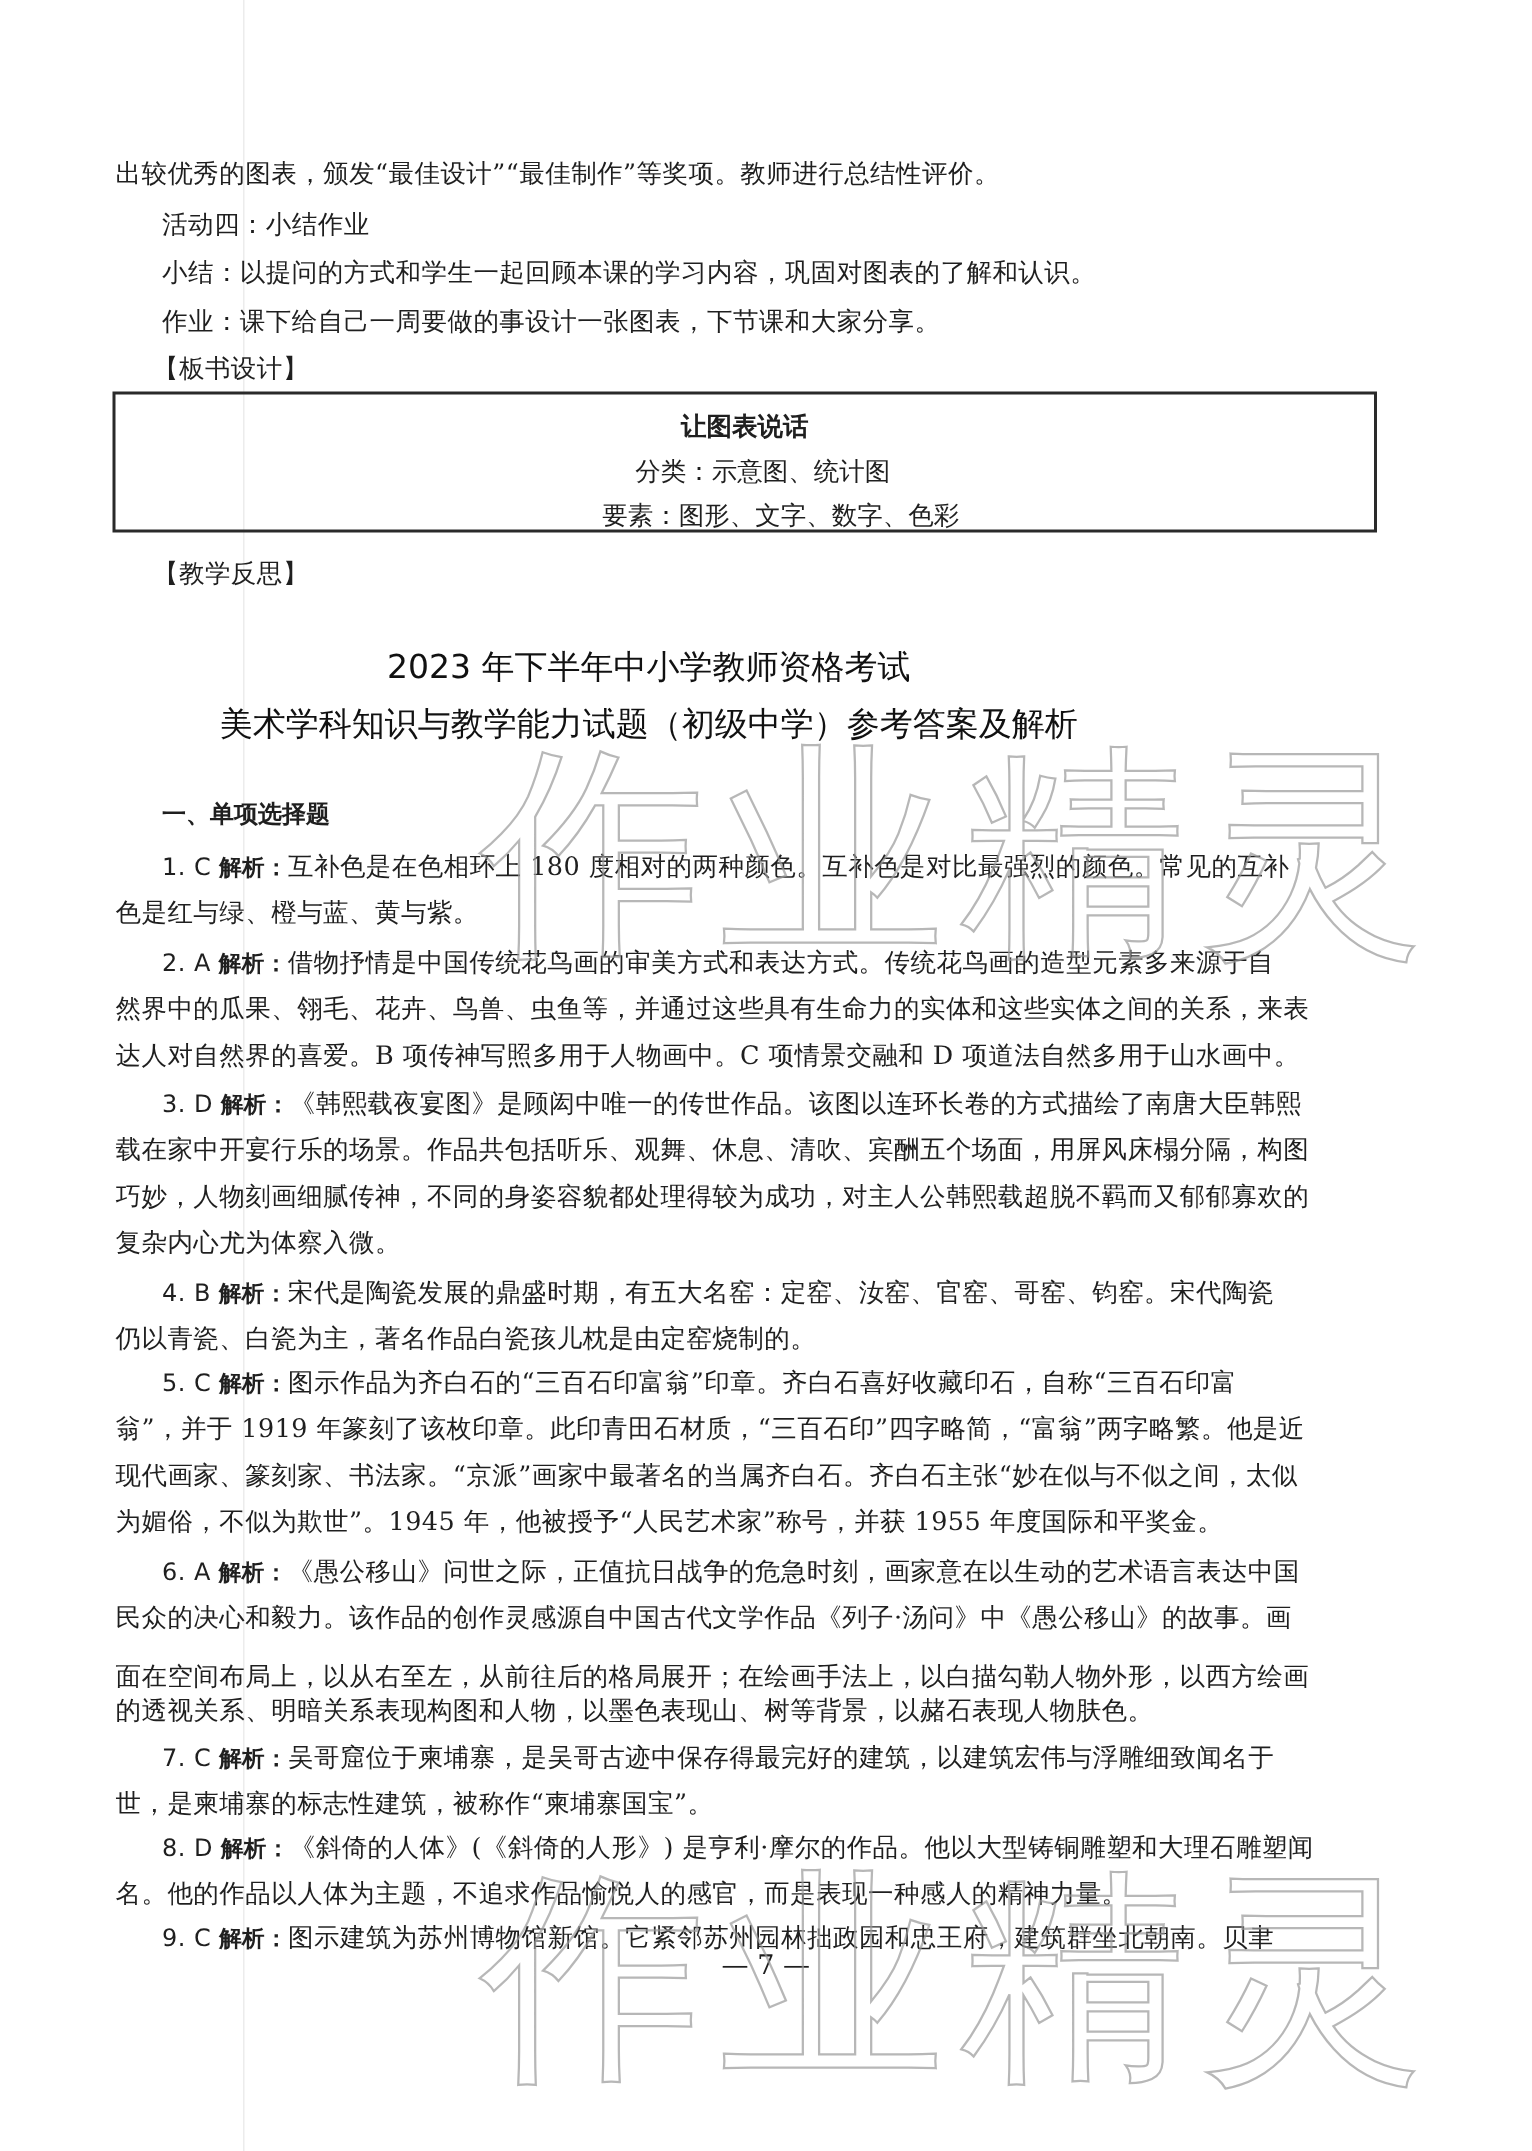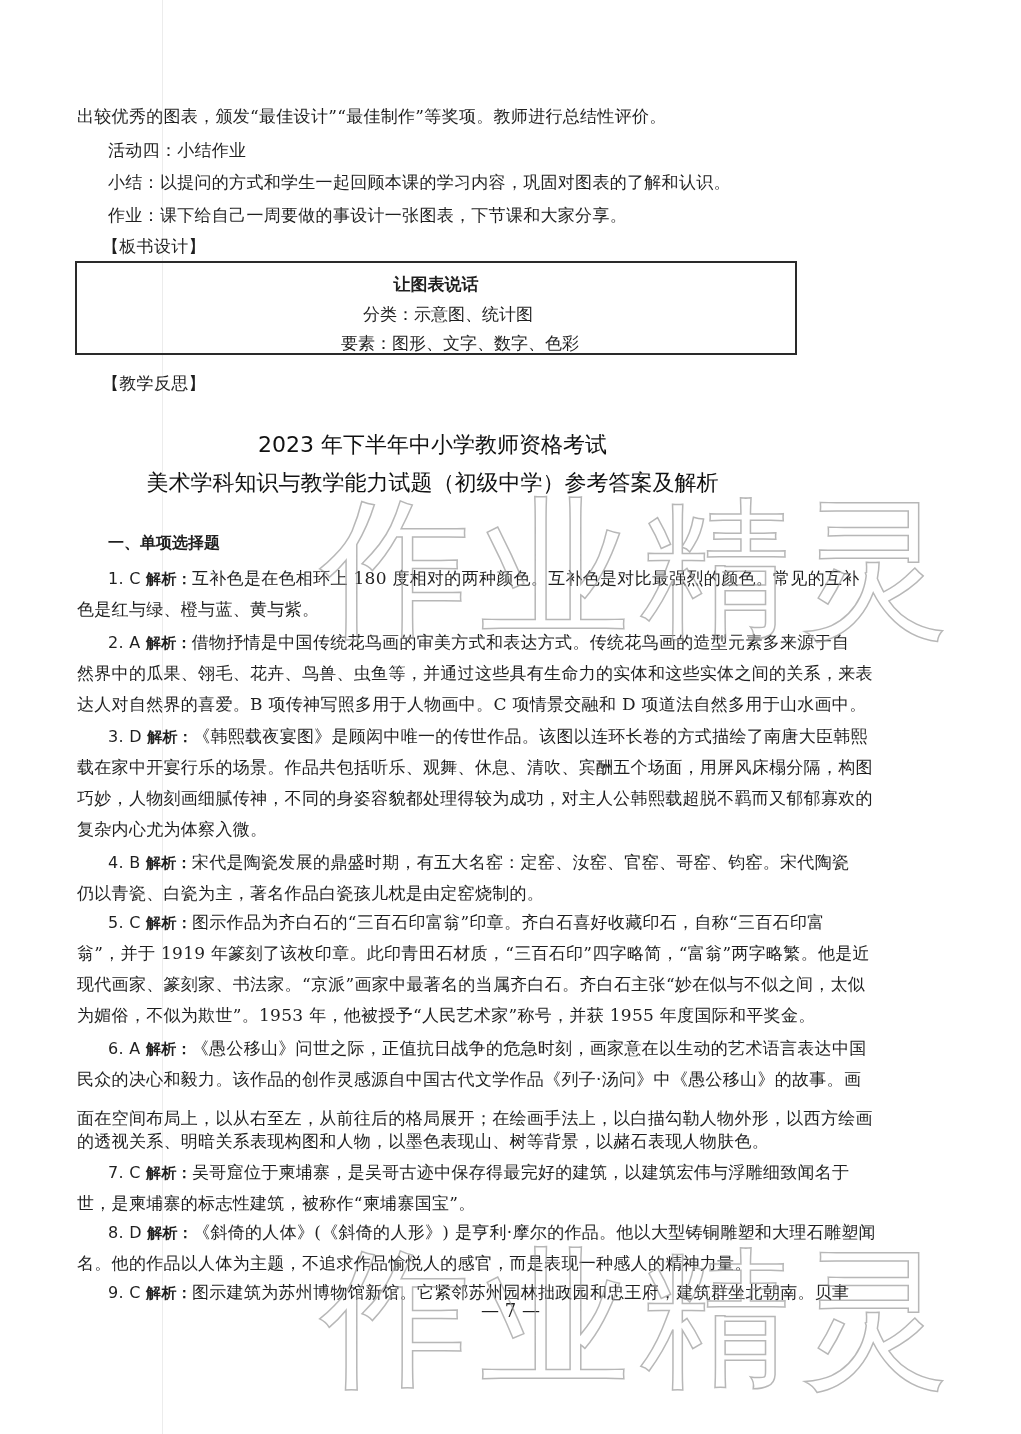--- a/index.html
+++ b/index.html
@@ -7,21 +7,21 @@
     width: 1021px; height: 1434px; background: #ffffff; position: relative;
     overflow: hidden; color: #1f1f1f;
     font-family: "DejaVu Serif", "Liberation Serif", serif;
   }
   .page { position: absolute; left: 0; top: 0; width: 1021px; height: 1434px; }
   .crease { position: absolute; left: 162px; top: 0; width: 1px; height: 1434px; background: #ececec; }
   .line { position: absolute; font-size: 17px; line-height: 20px; white-space: nowrap; letter-spacing: 0.3px; }
   .indent { left: 108px; }
   .flush { left: 77px; }
   .board {
-    position: absolute; left: 75px; top: 261px; width: 722px; height: 94px;
+    position: absolute; left: 75px; top: 261px; width: 843px; height: 94px;
     border: 2px solid #2a2a2a; box-sizing: border-box;
   }
   .board .row { position: absolute; width: 100%; text-align: center; font-size: 17px; }
   .board .title { top: 10px; font-weight: bold; font-family: "DejaVu Sans", "Liberation Sans", sans-serif; }
   .board .r1 { top: 40px; padding-left: 24px; box-sizing: border-box; }
   .board .r2 { top: 69px; padding-left: 48px; box-sizing: border-box; font-family: Liberation Serif, serif; }
   .heading { position: absolute; width: 865px; text-align: center; font-size: 22px;
     font-family: "DejaVu Sans", "Liberation Sans", sans-serif; color: #111; }
   .h1 { top: 430px; }
   .h2 { top: 468px; }
@@ -68,21 +68,21 @@
       <div class="line flush" style="top: 694px;"><span>达人对自然界的喜爱。B 项传神写照多用于人物画中。C 项情景交融和 D 项道法自然多用于山水画中。</span></div>
       <div class="line indent" style="top: 726px;"><span class="qn">3. D  </span><span class="lbl">解析：</span><span>《韩熙载夜宴图》是顾闳中唯一的传世作品。该图以连环长卷的方式描绘了南唐大臣韩熙</span></div>
       <div class="line flush" style="top: 757px;"><span>载在家中开宴行乐的场景。作品共包括听乐、观舞、休息、清吹、宾酬五个场面，用屏风床榻分隔，构图</span></div>
       <div class="line flush" style="top: 788px;"><span>巧妙，人物刻画细腻传神，不同的身姿容貌都处理得较为成功，对主人公韩熙载超脱不羁而又郁郁寡欢的</span></div>
       <div class="line flush" style="top: 819px;"><span>复杂内心尤为体察入微。</span></div>
       <div class="line indent" style="top: 852px;"><span class="qn">4. B  </span><span class="lbl">解析：</span><span>宋代是陶瓷发展的鼎盛时期，有五大名窑：定窑、汝窑、官窑、哥窑、钧窑。宋代陶瓷</span></div>
       <div class="line flush" style="top: 883px;"><span>仍以青瓷、白瓷为主，著名作品白瓷孩儿枕是由定窑烧制的。</span></div>
       <div class="line indent" style="top: 912px;"><span class="qn">5. C  </span><span class="lbl">解析：</span><span>图示作品为齐白石的“三百石印富翁”印章。齐白石喜好收藏印石，自称“三百石印富</span></div>
       <div class="line flush" style="top: 943px;"><span>翁”，并于 1919 年篆刻了该枚印章。此印青田石材质，“三百石印”四字略简，“富翁”两字略繁。他是近</span></div>
       <div class="line flush" style="top: 974px;"><span>现代画家、篆刻家、书法家。“京派”画家中最著名的当属齐白石。齐白石主张“妙在似与不似之间，太似</span></div>
-      <div class="line flush" style="top: 1005px;"><span>为媚俗，不似为欺世”。1953 年，他被授予“人民艺术家”称号，并获 1955 年度国际和平奖金。</span></div>
+      <div class="line flush" style="top: 1005px;"><span>为媚俗，不似为欺世”。1945 年，他被授予“人民艺术家”称号，并获 1955 年度国际和平奖金。</span></div>
       <div class="line indent" style="top: 1038px;"><span class="qn">6. A  </span><span class="lbl">解析：</span><span>《愚公移山》问世之际，正值抗日战争的危急时刻，画家意在以生动的艺术语言表达中国</span></div>
       <div class="line flush" style="top: 1069px;"><span>民众的决心和毅力。该作品的创作灵感源自中国古代文学作品《列子·汤问》中《愚公移山》的故事。画</span></div>
       <div class="line flush" style="top: 1108px;"><span>面在空间布局上，以从右至左，从前往后的格局展开；在绘画手法上，以白描勾勒人物外形，以西方绘画</span></div>
       <div class="line flush" style="top: 1131px;"><span>的透视关系、明暗关系表现构图和人物，以墨色表现山、树等背景，以赭石表现人物肤色。</span></div>
       <div class="line indent" style="top: 1162px;"><span class="qn">7. C  </span><span class="lbl">解析：</span><span>吴哥窟位于柬埔寨，是吴哥古迹中保存得最完好的建筑，以建筑宏伟与浮雕细致闻名于</span></div>
       <div class="line flush" style="top: 1193px;"><span>世，是柬埔寨的标志性建筑，被称作“柬埔寨国宝”。</span></div>
       <div class="line indent" style="top: 1222px;"><span class="qn">8. D  </span><span class="lbl">解析：</span><span>《斜倚的人体》(《斜倚的人形》) 是亨利·摩尔的作品。他以大型铸铜雕塑和大理石雕塑闻</span></div>
       <div class="line flush" style="top: 1253px;"><span>名。他的作品以人体为主题，不追求作品愉悦人的感官，而是表现一种感人的精神力量。</span></div>
       <div class="line indent" style="top: 1282px;"><span class="qn">9. C  </span><span class="lbl">解析：</span><span>图示建筑为苏州博物馆新馆。它紧邻苏州园林拙政园和忠王府，建筑群坐北朝南。贝聿</span></div>
     </div>

